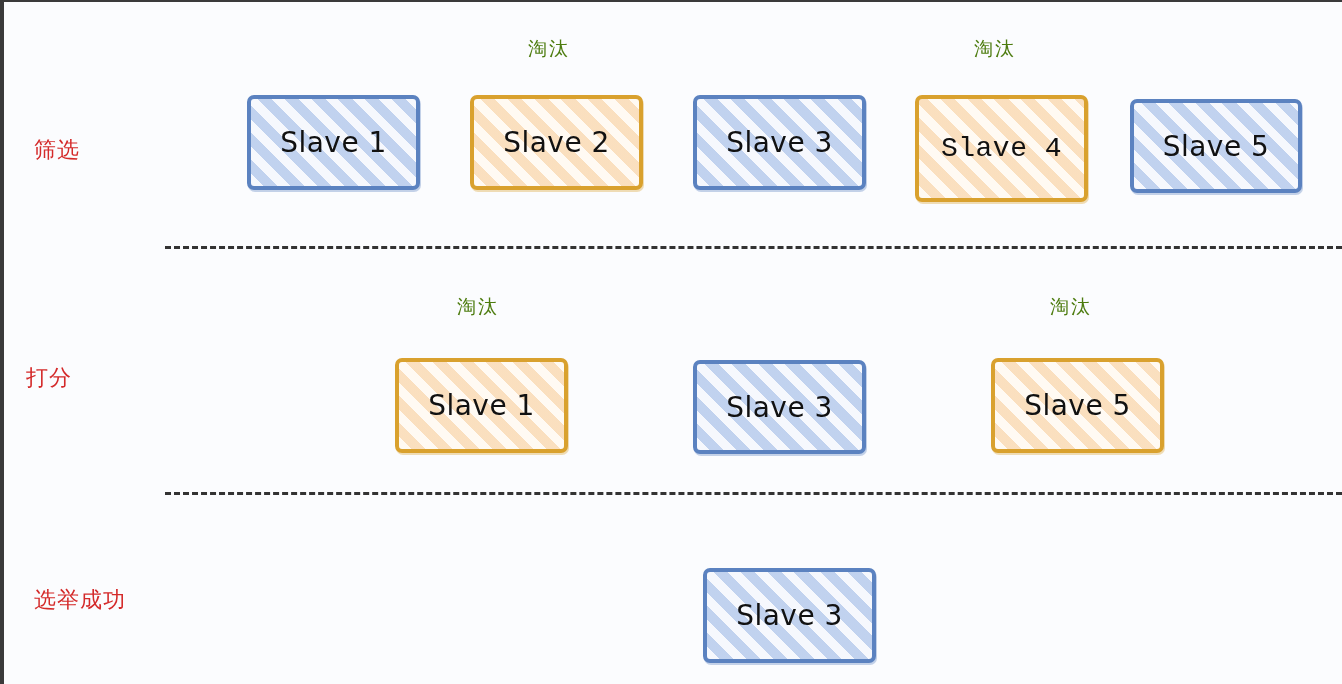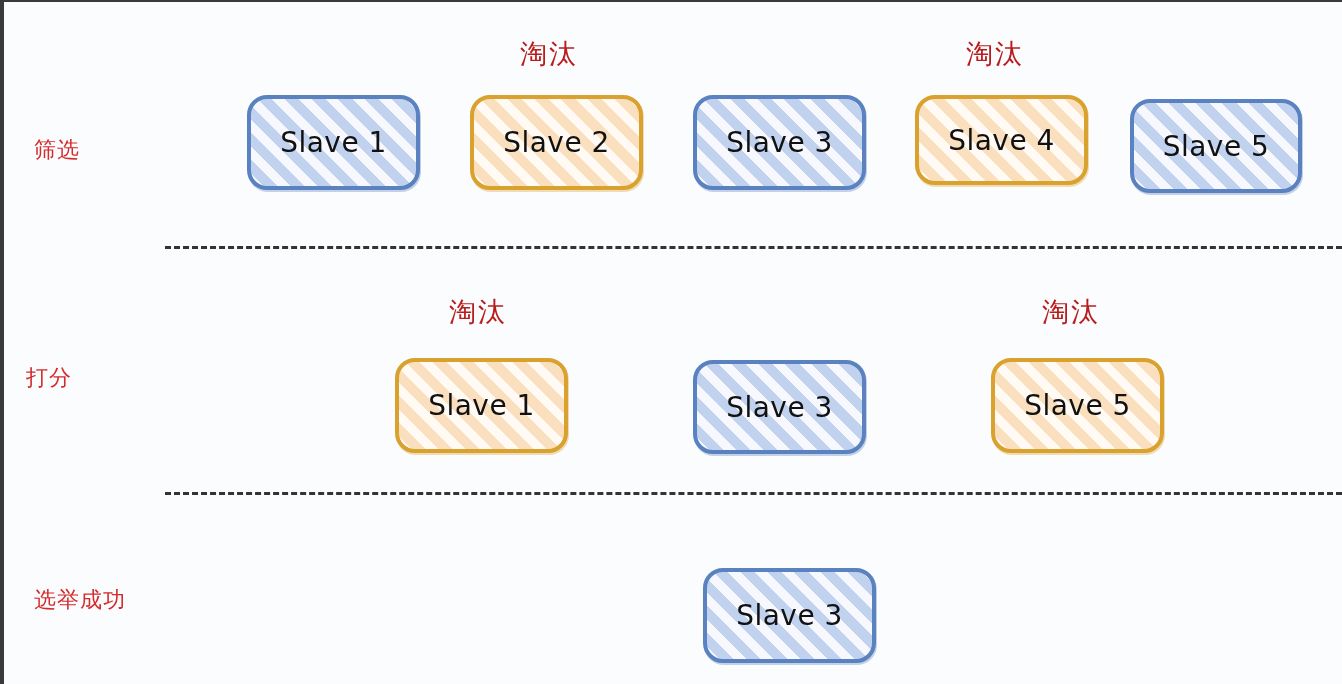--- a/index.html
+++ b/index.html
@@ -31,35 +31,35 @@
     }
     .stage-label {
       position: absolute;
       color: #d42a2a;
       font-size: 22px;
       letter-spacing: 1px;
       white-space: nowrap;
     }
     .eliminated-label {
       position: absolute;
-      color: #b91c1c;
-      font-size: 27px;
+      color: #4d7c0f;
+      font-size: 19px;
       letter-spacing: 2px;
       white-space: nowrap;
       transform: translateX(-50%);
     }
     .divider {
       position: absolute;
       height: 0;
       border-top: 3px dashed #333;
     }
     .node {
       position: absolute;
       box-sizing: border-box;
-      border-radius: 20px;
+      border-radius: 7px;
       border-width: 4px;
       border-style: solid;
       display: flex;
       align-items: center;
       justify-content: center;
       font-family: "DejaVu Sans", sans-serif;
       font-size: 28px;
       color: #111;
       letter-spacing: 0.5px;
     }
@@ -99,21 +99,21 @@
 
   <div class="node blue" style="left:247px; top:95px; width:173px; height:95px;">
     <span>Slave 1</span>
   </div>
   <div class="node orange" style="left:470px; top:95px; width:173px; height:95px;">
     <span>Slave 2</span>
   </div>
   <div class="node blue" style="left:693px; top:95px; width:173px; height:95px;">
     <span>Slave 3</span>
   </div>
-  <div class="node orange" style="left:915px; top:95px; width:173px; height:90px;">
+  <div class="node orange" style="left:915px; top:95px; width:173px; height:107px;font-family:Liberation Mono, monospace;">
     <span>Slave 4</span>
   </div>
   <div class="node blue" style="left:1130px; top:99px; width:172px; height:94px;">
     <span>Slave 5</span>
   </div>
 
   <div class="divider" style="left:165px; top:246px; width:1177px;"></div>
 
   <div class="stage-label" style="left:26px; top:363px;">打分</div>
 

